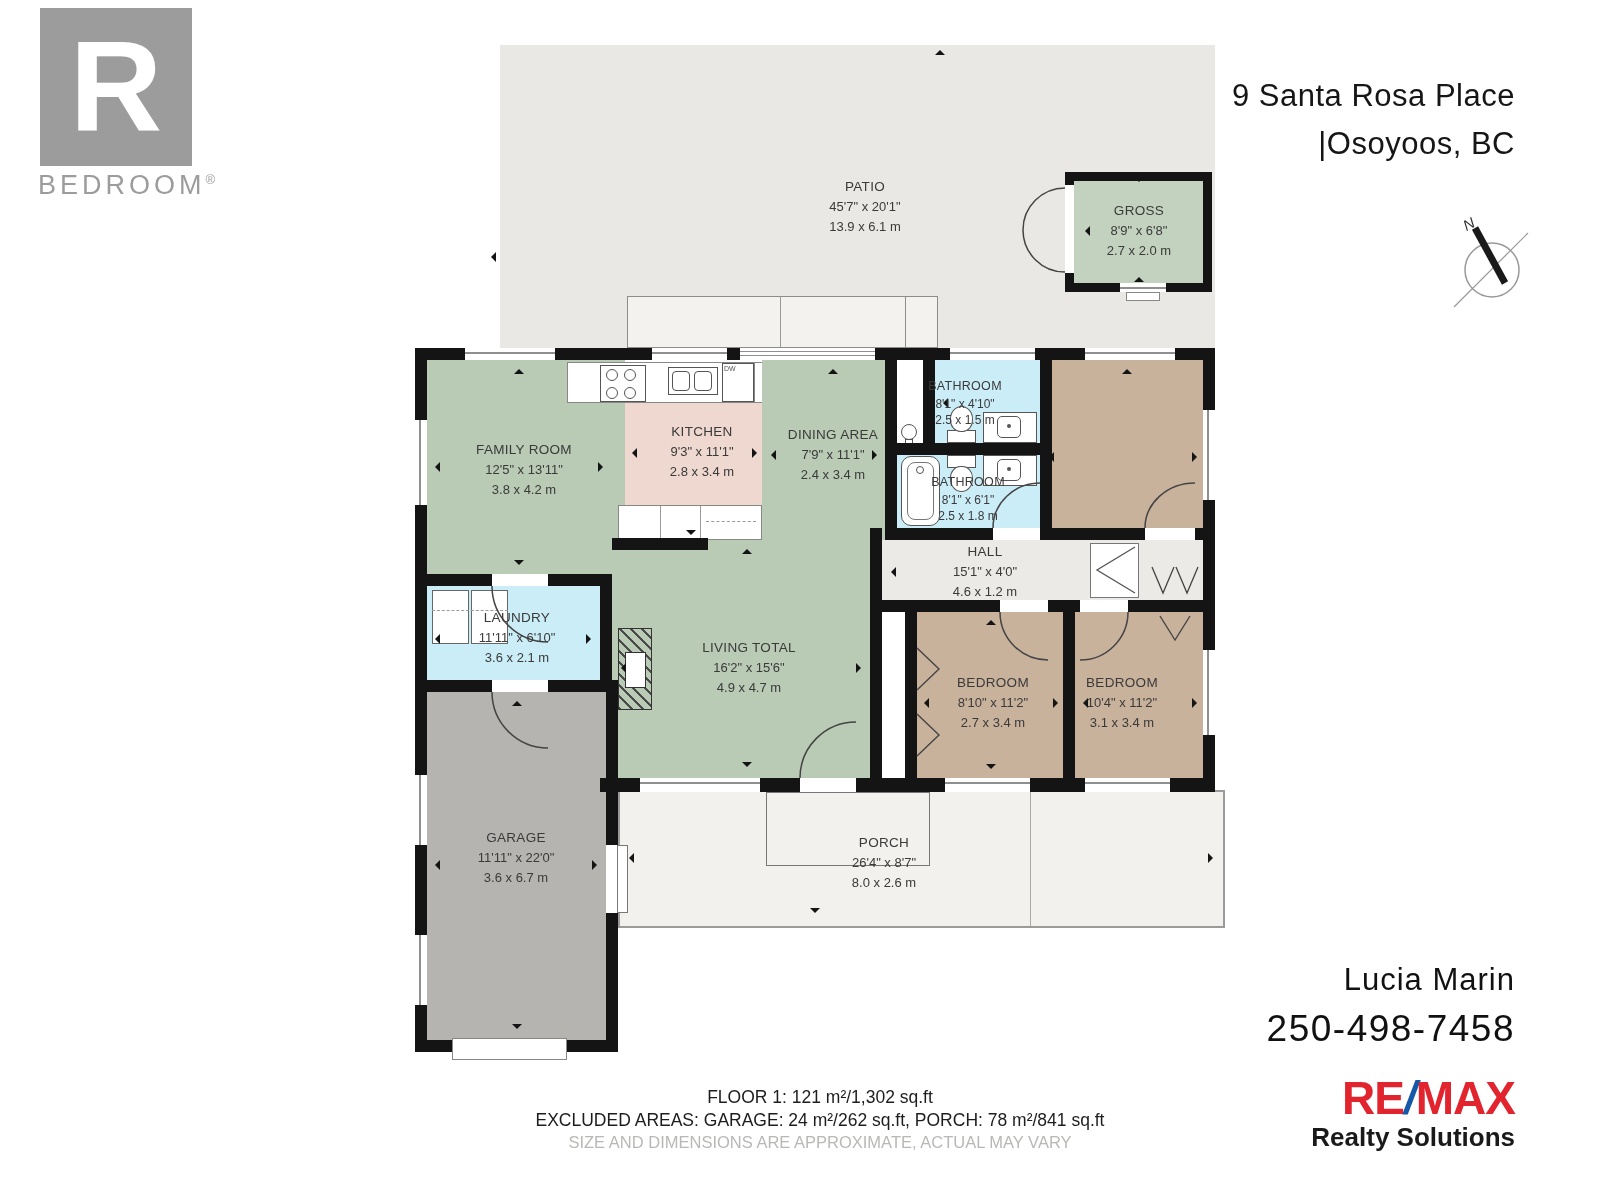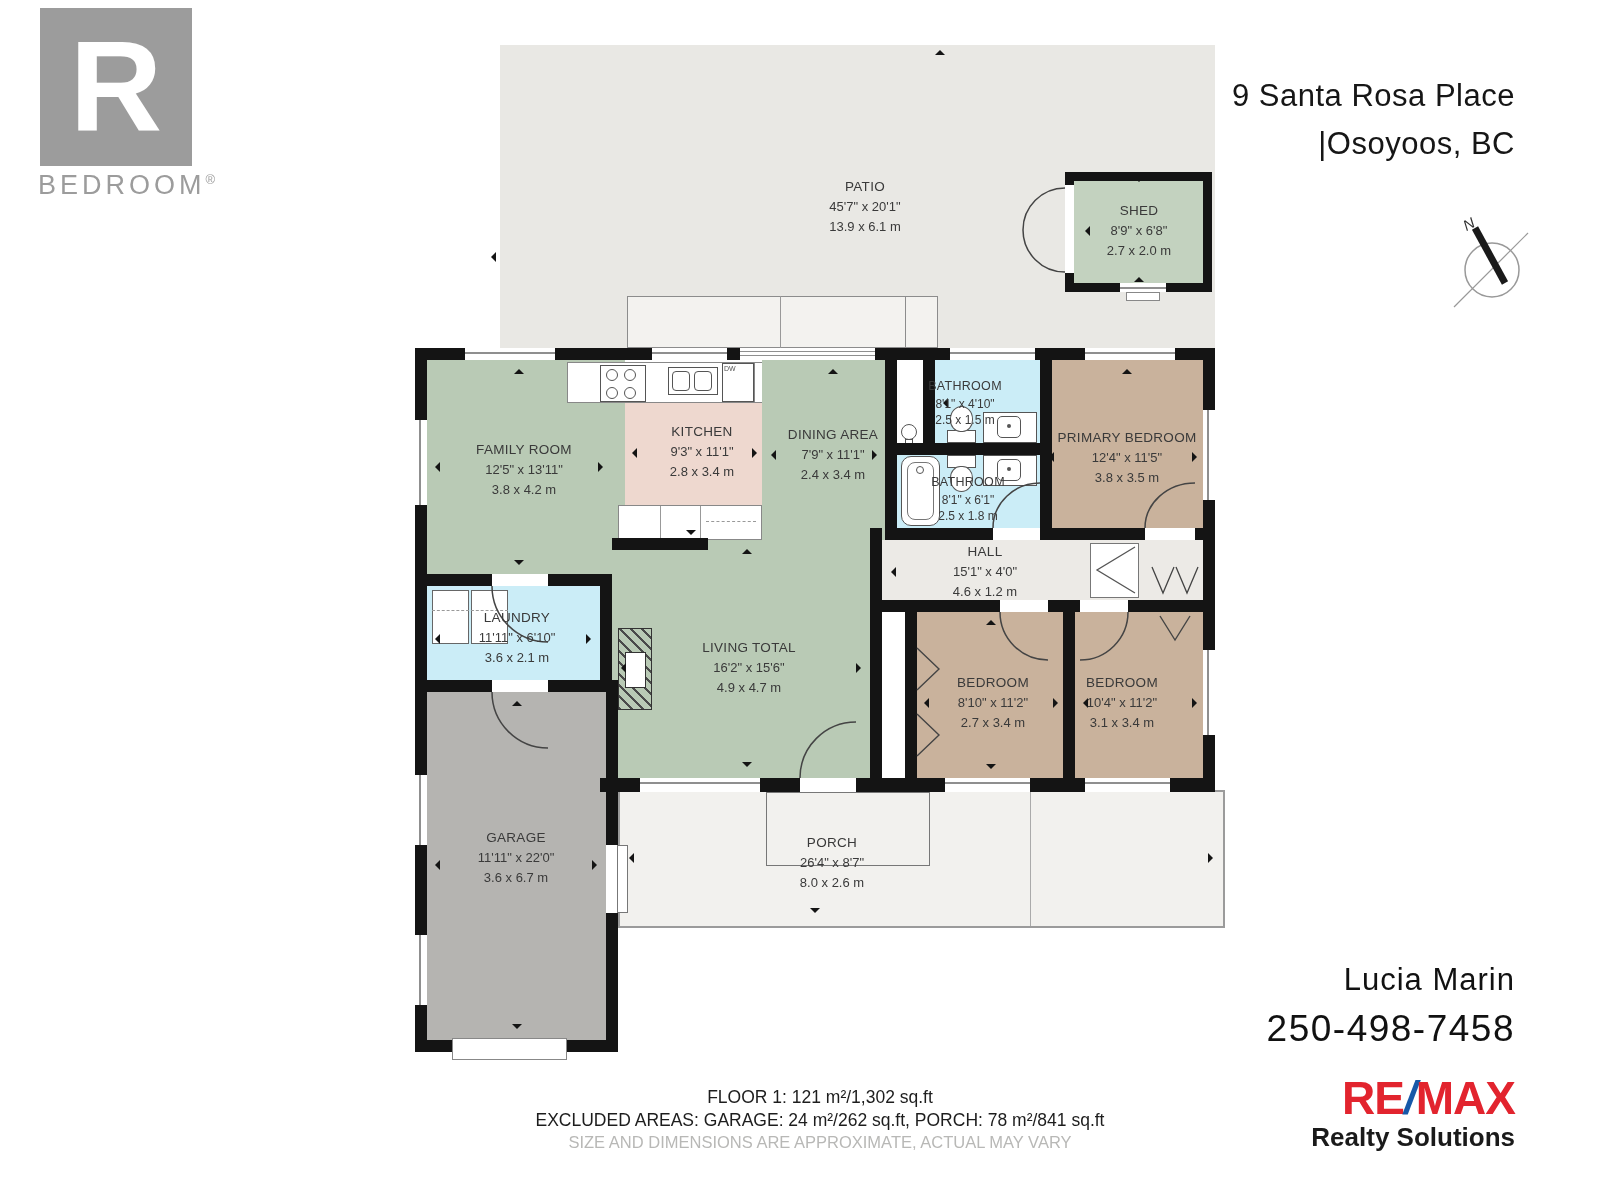--- a/index.html
+++ b/index.html
@@ -266,21 +266,21 @@
   <div class="tk tkl" style="left:624px;top:853px"></div>
   <div class="tk tkr" style="left:1208px;top:853px"></div>
   <div class="tk tkd" style="left:686px;top:530px"></div>
 
   <div class="rl" style="left:865px;top:207px">
     <div class="n">PATIO</div>
     <div class="d">45'7" x 20'1"</div>
     <div class="d">13.9 x 6.1 m</div>
   </div>
   <div class="rl" style="left:1139px;top:231px">
-    <div class="n">SHED</div>
+    <div class="n">GROSS</div>
     <div class="d">8'9" x 6'8"</div>
     <div class="d">2.7 x 2.0 m</div>
   </div>
   <div class="rl" style="left:524px;top:470px">
     <div class="n">FAMILY ROOM</div>
     <div class="d">12'5" x 13'11"</div>
     <div class="d">3.8 x 4.2 m</div>
   </div>
   <div class="rl" style="left:702px;top:452px">
     <div class="n">KITCHEN</div>
@@ -295,25 +295,20 @@
   <div class="rl sm" style="left:965px;top:404px">
     <div class="n">BATHROOM</div>
     <div class="d">8'1" x 4'10"</div>
     <div class="d">2.5 x 1.5 m</div>
   </div>
   <div class="rl sm" style="left:968px;top:500px">
     <div class="n">BATHROOM</div>
     <div class="d">8'1" x 6'1"</div>
     <div class="d">2.5 x 1.8 m</div>
   </div>
-  <div class="rl" style="left:1127px;top:458px">
-    <div class="n">PRIMARY BEDROOM</div>
-    <div class="d">12'4" x 11'5"</div>
-    <div class="d">3.8 x 3.5 m</div>
-  </div>
   <div class="rl" style="left:985px;top:572px">
     <div class="n">HALL</div>
     <div class="d">15'1" x 4'0"</div>
     <div class="d">4.6 x 1.2 m</div>
   </div>
   <div class="rl" style="left:517px;top:638px">
     <div class="n">LAUNDRY</div>
     <div class="d">11'11" x 6'10"</div>
     <div class="d">3.6 x 2.1 m</div>
   </div>
@@ -330,21 +325,21 @@
   <div class="rl" style="left:1122px;top:703px">
     <div class="n">BEDROOM</div>
     <div class="d">10'4" x 11'2"</div>
     <div class="d">3.1 x 3.4 m</div>
   </div>
   <div class="rl" style="left:516px;top:858px">
     <div class="n">GARAGE</div>
     <div class="d">11'11" x 22'0"</div>
     <div class="d">3.6 x 6.7 m</div>
   </div>
-  <div class="rl" style="left:832px;top:863px">
+  <div class="rl" style="left:884px;top:863px">
     <div class="n">PORCH</div>
     <div class="d">26'4" x 8'7"</div>
     <div class="d">8.0 x 2.6 m</div>
   </div>
 
   <div class="summary">
     <div>FLOOR 1: 121 m²/1,302 sq.ft</div>
     <div>EXCLUDED AREAS: GARAGE: 24 m²/262 sq.ft, PORCH: 78 m²/841 sq.ft</div>
     <div class="disc">SIZE AND DIMENSIONS ARE APPROXIMATE, ACTUAL MAY VARY</div>
   </div>

